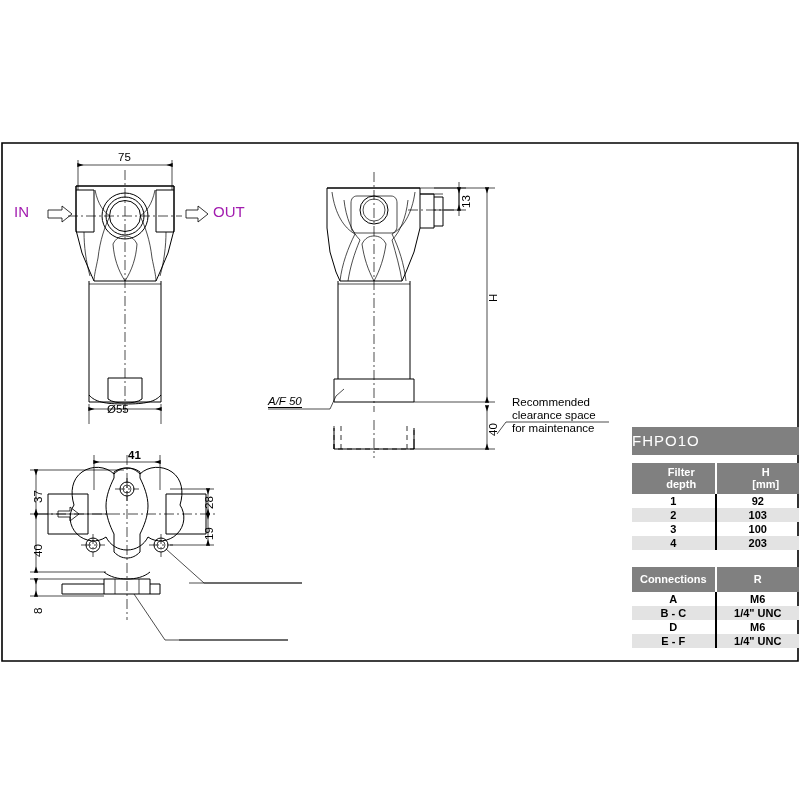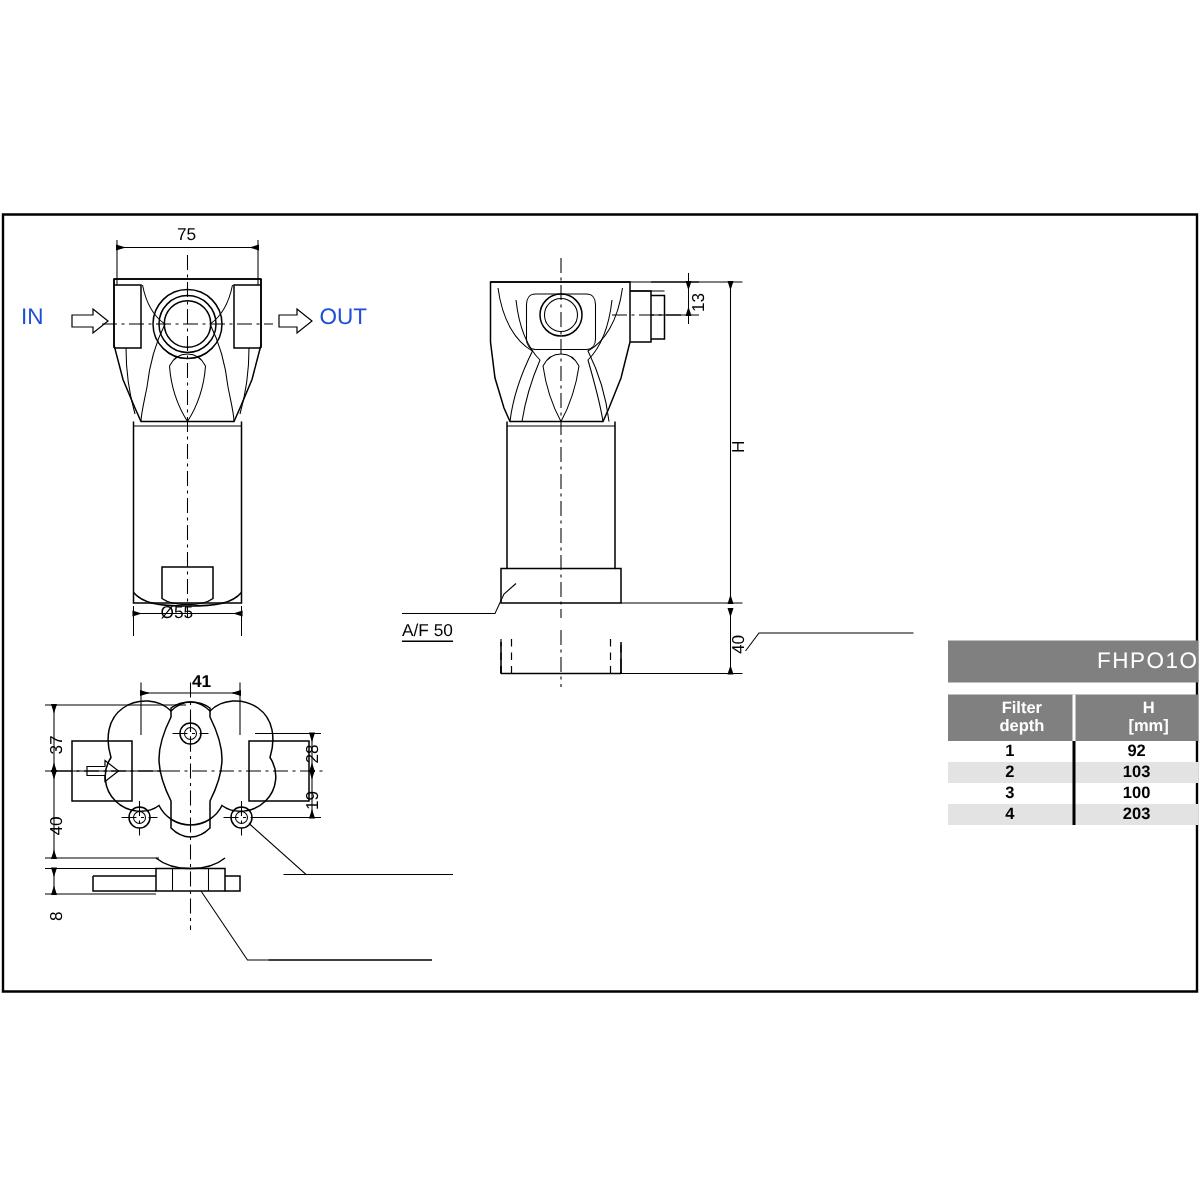--- a/index.html
+++ b/index.html
@@ -1,30 +1,30 @@
 <!DOCTYPE html>
 <html><head>
 <meta charset="utf-8">
 <style>
   html,body{margin:0;padding:0;background:#fff;}
   body{width:801px;height:801px;font-family:"Liberation Sans",sans-serif;overflow:hidden;position:relative;}
   #stage{position:absolute;left:0;top:0;width:801px;height:801px;}
   svg#dwg{position:absolute;left:0;top:0;width:801px;height:801px;}
   .tbl{position:absolute;left:632px;top:427px;width:167px;font-size:11px;}
-  .tbl .title{background:#808080;color:#fff;text-align:right;font-size:15px;font-weight:400;
+  .tbl .title{background:#808080;color:#fff;text-align:left;font-size:15px;font-weight:400;
        letter-spacing:1px;padding:5px 0 6px 0;}
   .tbl table{border-collapse:collapse;width:100%;margin-top:8px;}
   .tbl td,.tbl th{text-align:center;padding:1px 0;font-size:11px;font-weight:bold;}
   .tbl th{background:#808080;color:#fff;line-height:12px;padding:3px 0 4px 16px;}
   .tbl th.sep{border-left:2px solid #fff;}
   .tbl td.sep{border-left:2px solid #000000;}
   .tbl tr.alt td{background:#e3e3e3;}
   .tbl td{color:#000;}
   .gap{height:9px;}
-  .lbl{position:absolute;font-size:15px;color:#1d4ed8;white-space:nowrap;}
+  .lbl{position:absolute;font-size:15px;color:#a21caf;white-space:nowrap;}
   .note{position:absolute;font-size:11.5px;line-height:13px;color:#000;white-space:nowrap;}
   .note.ctr{text-align:center;}
   .dim{position:absolute;font-size:11.5px;color:#000;white-space:nowrap;}
   .dim.vert{transform:rotate(-90deg);transform-origin:left top;}
   .uline{border-bottom:1px solid #000;}
 </style>
 </head>
 <body>
 
 <div id="stage">
@@ -256,22 +256,27 @@
 <div class="lbl" style="left:14px;top:203px;">IN</div>
 <div class="lbl" style="left:213px;top:203px;">OUT</div>
 
 <div class="dim" style="left:118px;top:151px;text-align:right;">75</div>
 <div class="dim" style="left:107px;top:403px;">Ø55</div>
 
 <div class="dim vert" style="left:460px;top:208px;">13</div>
 <div class="dim vert" style="left:487px;top:302px;font-weight:normal;">H</div>
 <div class="dim vert" style="left:487px;top:436px;">40</div>
 
-<div class="dim uline" style="left:268px;top:415px;">A/F 50</div>
-
+<div class="dim uline" style="left:268px;top:395px;font-style:italic;">A/F 50</div>
+
+<div class="note" style="left:512px;top:396px;">
+  <div>Recommended</div>
+  <div>clearance space</div>
+  <div>for maintenance</div>
+</div>
 
 <div class="dim" style="left:128px;top:449px;font-weight:bold;">41</div>
 <div class="dim vert" style="left:32px;top:503px;">37</div>
 <div class="dim vert" style="left:32px;top:557px;">40</div>
 <div class="dim vert" style="left:32px;top:614px;">8</div>
 <div class="dim vert" style="left:203px;top:509px;">28</div>
 <div class="dim vert" style="left:203px;top:540px;">19</div>
 
 
 
@@ -306,15 +311,41 @@
       </tr>
       <tr class="alt">
         <td>4</td>
         <td class="sep">203</td>
       </tr>
     </tbody>
   </table>
 
   <div class="gap"></div>
 
+  <table>
+    <thead>
+      <tr>
+        <th style="width:50%;padding:6px 0 7px 0;">Connections</th>
+        <th class="sep" style="width:50%;padding:6px 0 7px 0;">R</th>
+      </tr>
+    </thead>
+    <tbody>
+      <tr>
+        <td>A</td>
+        <td class="sep">M6</td>
+      </tr>
+      <tr class="alt">
+        <td>B - C</td>
+        <td class="sep">1/4" UNC</td>
+      </tr>
+      <tr>
+        <td>D</td>
+        <td class="sep">M6</td>
+      </tr>
+      <tr class="alt">
+        <td>E - F</td>
+        <td class="sep">1/4" UNC</td>
+      </tr>
+    </tbody>
+  </table>
 </div>
 
 </div>
 
 </body></html>

